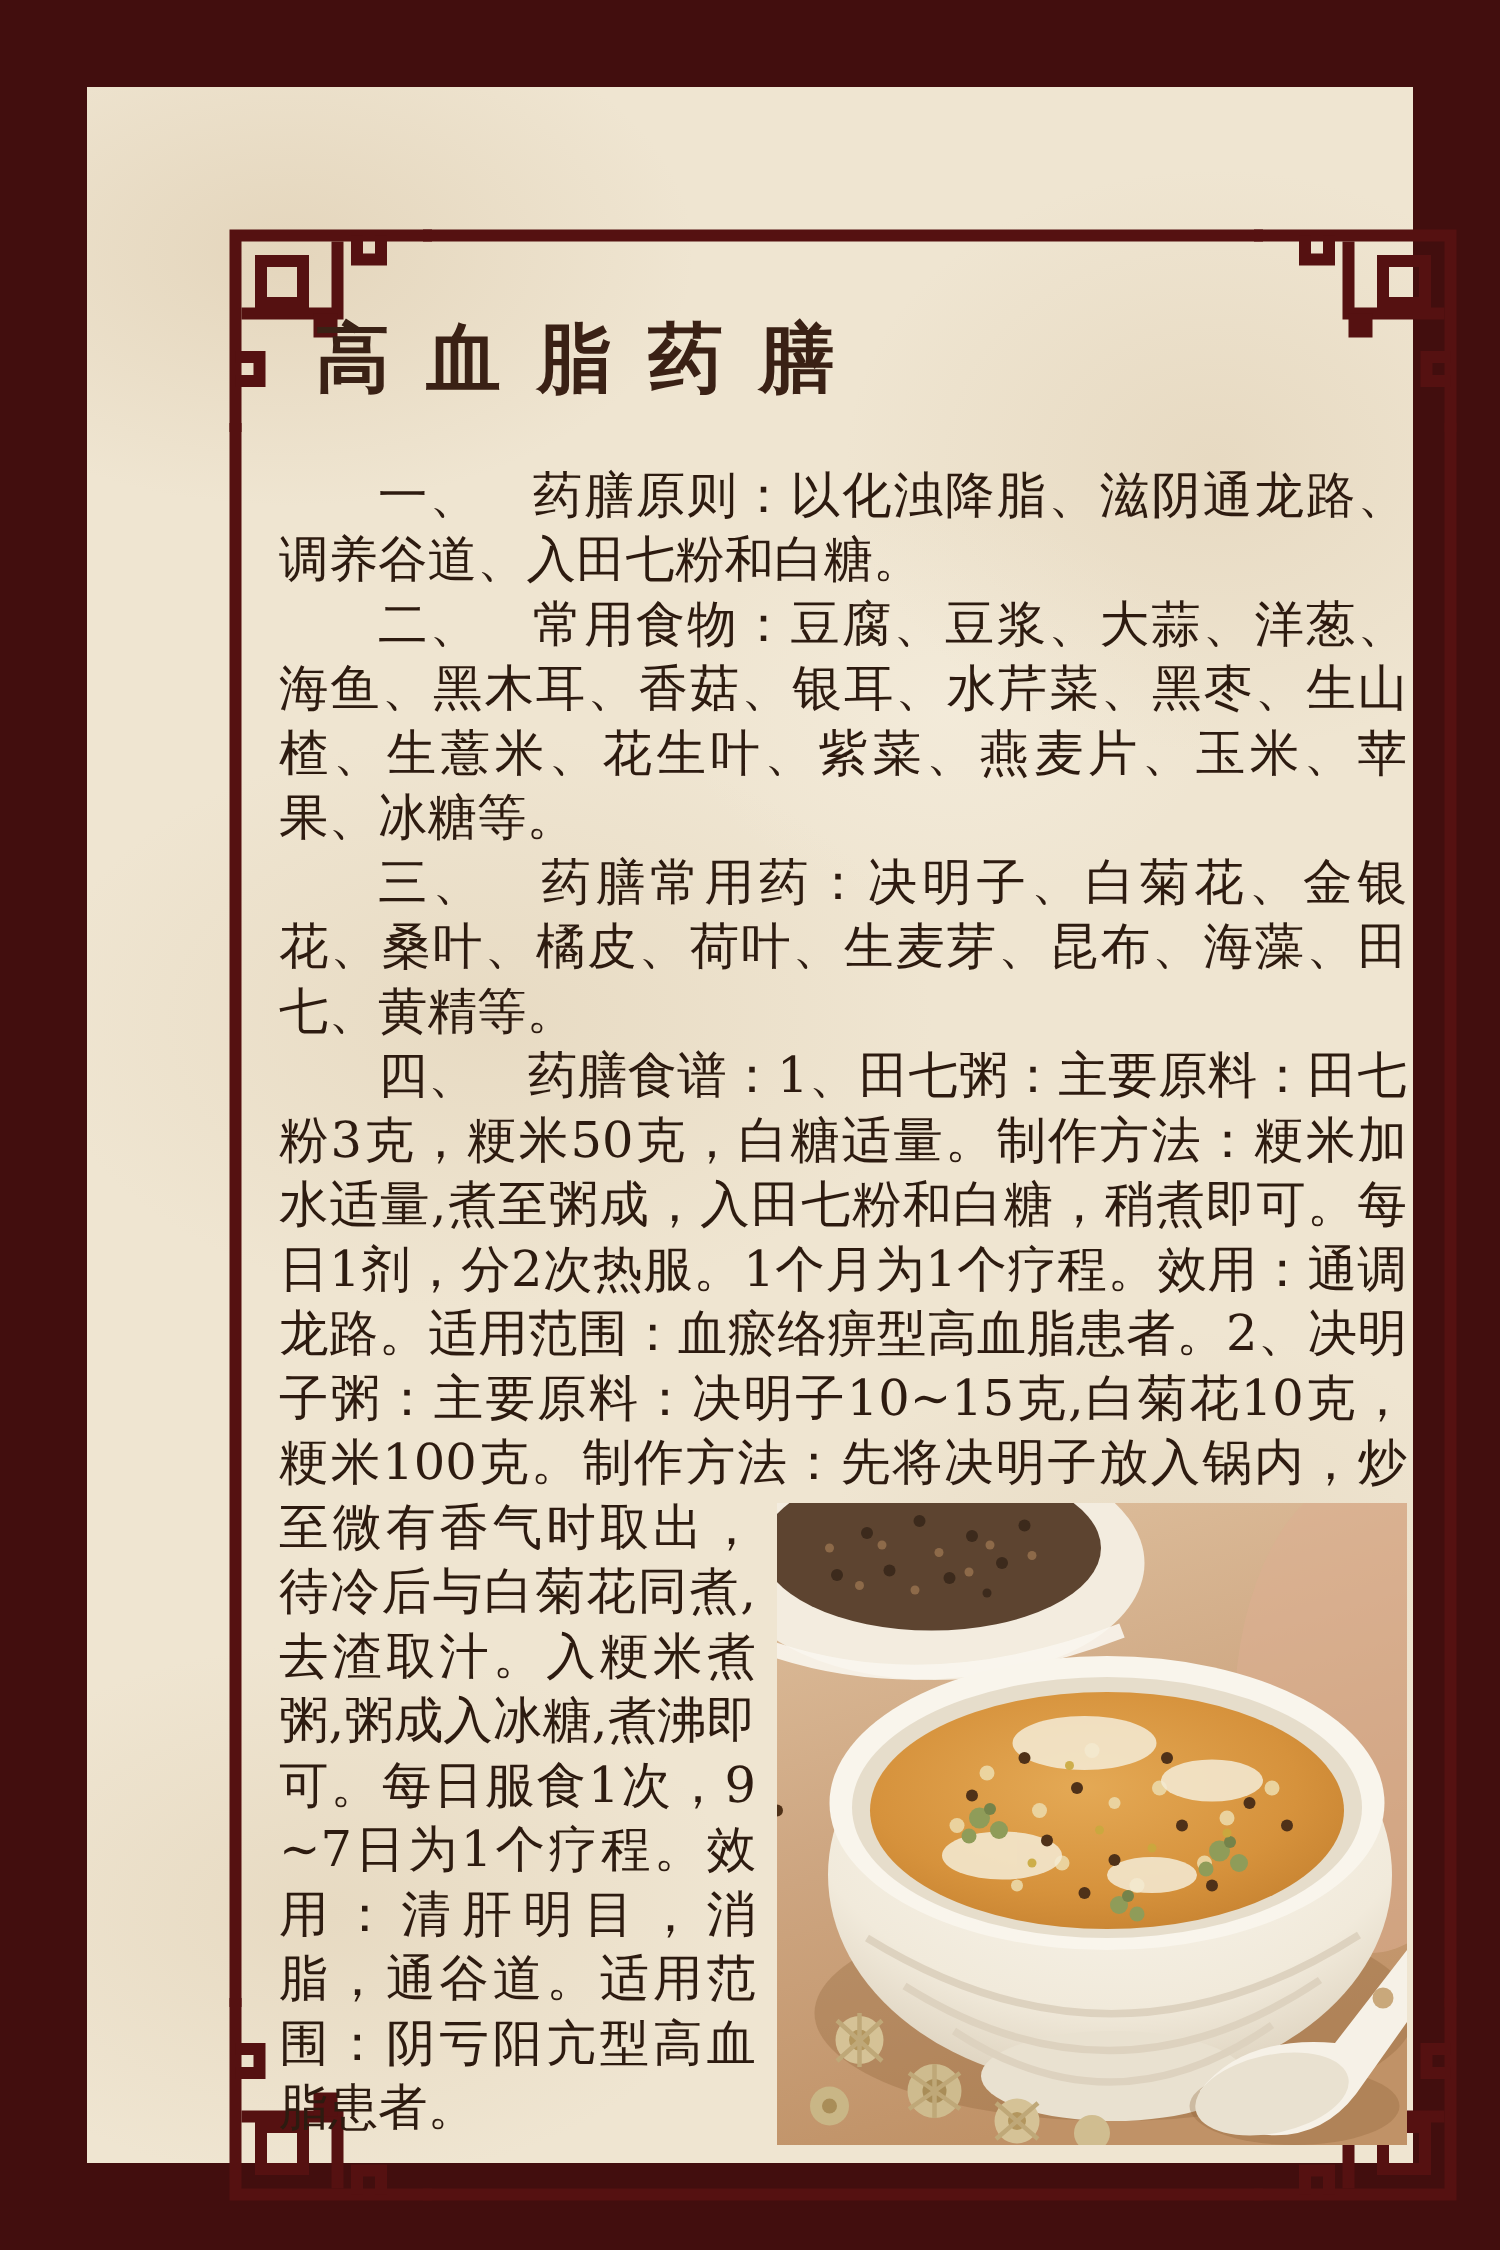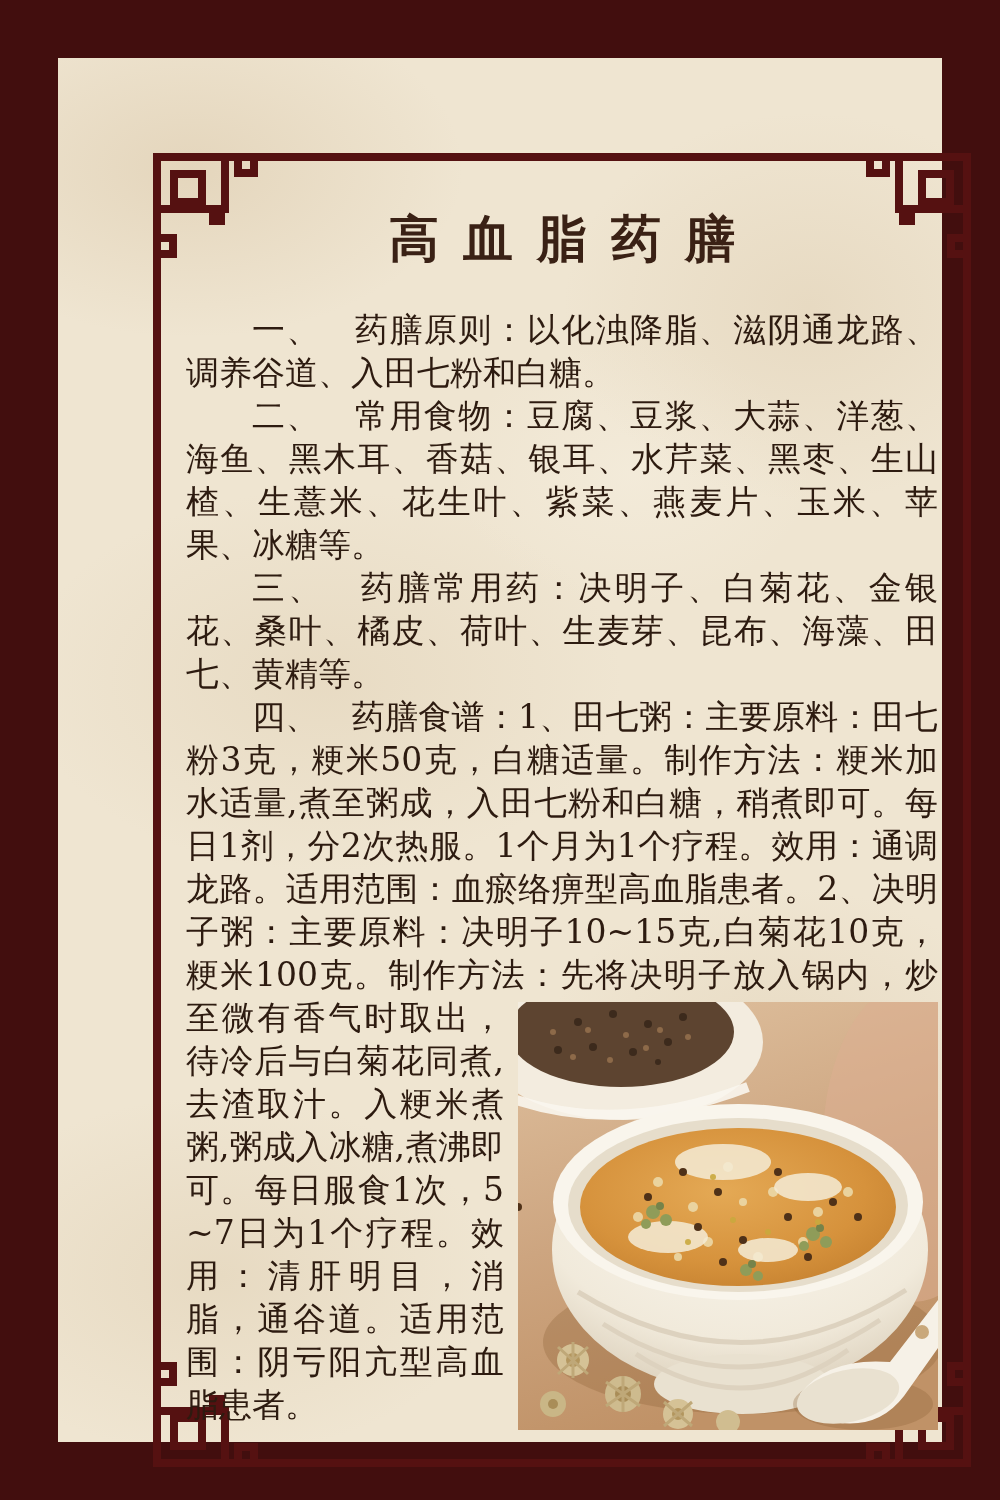--- a/index.html
+++ b/index.html
@@ -24,21 +24,21 @@
   .frame-bottom{left:224px;top:1401px; width:560px;height:8px;}
   .frame-left  {left:95px; top:224px;  width:8px;  height:1056px;}
   .frame-right {left:905px;top:224px;  width:8px;  height:1056px;}
   .corner{position:absolute;width:140px;height:140px;}
   .corner.tl{left:90px; top:90px;}
   .corner.tr{left:778px;top:90px;  transform:scaleX(-1);}
   .corner.bl{left:90px; top:1274px;transform:scaleY(-1);}
   .corner.br{left:778px;top:1274px;transform:scale(-1,-1);}
   .content{position:absolute;left:128px;top:138px;width:752px;}
   .page-title{
-    margin:8px 0 0 0;text-align:center;
+    margin:8px 0 0 0;text-align:left;
     font-size:50px;font-weight:bold;color:#3a2115;
     letter-spacing:24px;padding-left:24px;line-height:70px;
   }
   .body-text{
     margin-top:34px;
     font-size:33px;line-height:43px;color:#2d1b10;
     text-align:justify;text-justify:inter-character;
     word-break:break-all;
   }
   .para{margin:0;text-indent:2em;}
@@ -240,16 +240,16 @@
             <path d="M146,400 L174,424 M174,400 L146,424"></path>
           </g>
         </g>
         <g>
           <ellipse cx="345" cy="402" rx="70" ry="26" fill="#8a5f35" opacity="0.3"></ellipse>
           <path d="M282,392 Q 310,355 372,360 L 420,298 L 420,346 L 386,394 Q 360,428 316,420 Q 288,412 282,392 Z" fill="#f6f1e7"></path>
           <ellipse cx="330" cy="394" rx="52" ry="26" fill="#e9e1d0" transform="rotate(-12 330 394)"></ellipse>
           <circle cx="404" cy="330" r="7" fill="#c9a87b"></circle>
         </g>
       </svg>
-          </span><span>待冷后与白菊花同煮,去渣取汁。入粳米煮粥,粥成入冰糖,煮沸即可。每日服食1次，5~7日为1个疗程。效用：清肝明目，消脂，通谷道。适用范围：阴亏阳亢型高血脂患者。</span></p>
+          </span><span>待冷后与白菊花同煮,去渣取汁。入粳米煮粥,粥成入冰糖,煮沸即可。每日服食1次，9~7日为1个疗程。效用：清肝明目，消脂，通谷道。适用范围：阴亏阳亢型高血脂患者。</span></p>
     </div>
   </div>
 </div>
 
 </body></html>

